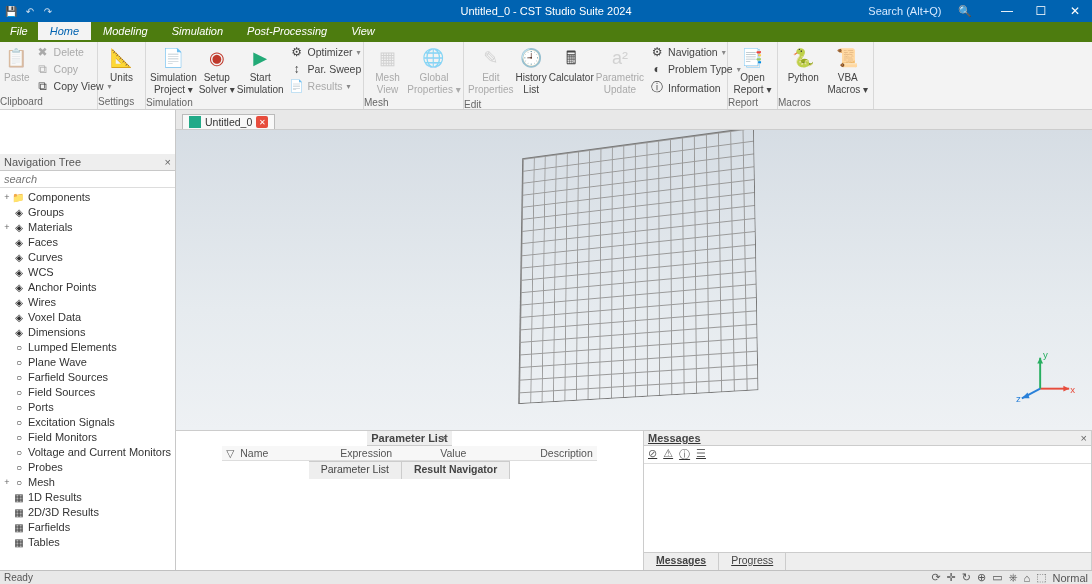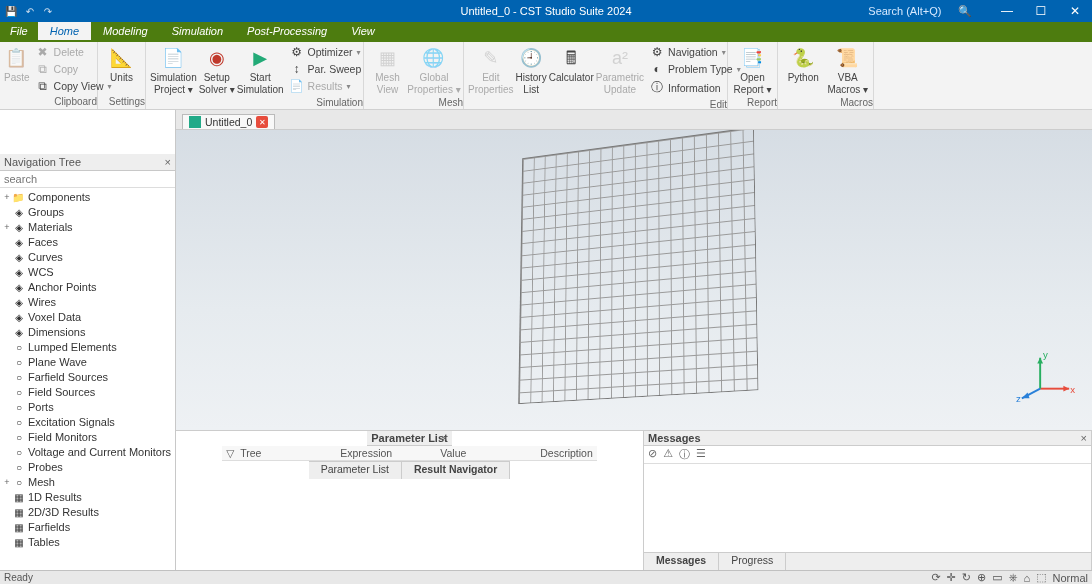--- a/index.html
+++ b/index.html
@@ -19,40 +19,40 @@
 
 .menurow { height:20px; background:#4d7c0f; display:flex; align-items:flex-start; font-size:11px;font-style:italic; }
 .menurow .tab { padding:3px 12px 3px; color:#fff; cursor:pointer; }
 .menurow .tab.file { padding:3px 10px; }
 .menurow .tab.active { background:#f3f3f3; color:#0063b1; }
 
 
 .ribbon { height:68px; background:#f3f3f3; border-bottom:1px solid #d0d0d0; display:flex; }
 .rgroup { border-right:1px solid #d8d8d8; display:flex; flex-direction:column; }
 .rgroup .body { flex:1; display:flex; align-items:flex-start; padding:2px 4px; gap:2px; }
-.rgroup .label { text-align:right; font-size:10px; color:#666; padding-bottom:2px; }
+.rgroup .label { text-align:left; font-size:10px; color:#666; padding-bottom:2px; }
 .rbtn-lg { display:flex; flex-direction:column; align-items:center; justify-content:flex-start; width:50px; padding-top:2px; cursor:pointer; font-size:10px; color:#444; text-align:center; line-height:1.15; }
 .rbtn-lg .ico { width:24px; height:24px; margin-bottom:2px; display:flex; align-items:center; justify-content:center; font-size:18px; }
 .rbtn-lg.disabled { color:#aaa; }
 .rbtn-lg.disabled .ico { opacity:.45; }
 .rstack { display:flex; flex-direction:column; gap:1px; }
 .rbtn-sm { display:flex; align-items:center; gap:4px; font-size:10.5px; color:#444; padding:1px 4px; cursor:pointer; white-space:nowrap; }
 .rbtn-sm.disabled { color:#aaa; }
 .rbtn-sm .ico { width:14px; text-align:center; font-size:12px; }
 .caret::after { content:' ▾'; font-size:8px; color:#888; }
 
 
 .content { position:absolute; top:110px; left:0; right:0; bottom:14px; display:flex; }
 
 
 .navpane { width:176px; border-right:1px solid #c8c8c8; display:flex; flex-direction:column; background:#fff; }
 .pane-header { background:#eee; border-bottom:1px solid #c8c8c8; padding:2px 4px; font-size:11px; color:#555; position:relative;margin-top:44px; }
 .pane-header .x { position:absolute; right:4px; top:2px; cursor:pointer; color:#666; }
 .searchbox { border-bottom:1px solid #ddd; }
-.searchbox input { width:100%; border:none; padding:2px 4px; font-size:11px; color:#888; }
+.searchbox input { width:100%; border:none; padding:2px 4px; font-size:11px; font-style:italic; color:#888; }
 .tree { flex:1; overflow:auto; padding:2px 0; }
 .tree-item { display:flex; align-items:center; padding:0 2px; font-size:11px; color:#333; line-height:15px; cursor:pointer; white-space:nowrap; }
 .tree-item .exp { width:10px; text-align:center; color:#666; font-size:9px; }
 .tree-item .ico { width:14px; text-align:center; font-size:10px; margin-right:2px; }
 
 
 .mainarea { flex:1; display:flex; flex-direction:column; position:relative; }
 
 
 .doctab-row { height:20px; background:#e8e8e8; border-bottom:1px solid #ccc; display:flex; align-items:flex-end; padding-left:6px; }
@@ -81,21 +81,21 @@
 .panel { display:flex; flex-direction:column; border-right:1px solid #ccc; }
 .panel-header { background:#eee; border-bottom:1px solid #ccc; padding:1px 4px; font-size:11px; font-weight:bold; color:#444; position:relative; }
 .panel-header .x { position:absolute; right:4px; top:1px; font-weight:normal; color:#666; cursor:pointer; }
 .param-panel { flex:1;align-items:center; }
 .param-cols { display:flex; border-bottom:1px solid #ddd; background:#f7f7f7; font-size:10.5px; color:#555; }
 .param-cols span { padding:1px 4px; }
 .param-body { flex:1; background:#fff; padding:2px 18px; font-size:10.5px; color:#999; font-style:italic; }
 .param-tabs { height:18px; background:#eee; border-top:1px solid #ccc; display:flex; font-size:10.5px; font-family:Consolas,monospace; }
 .param-tabs span { padding:1px 12px; border-right:1px solid #ccc; color:#444; cursor:pointer; }
 .param-tabs span.active { font-weight:bold; }
-.msg-panel { width:448px; }
+.msg-panel { width:448px;text-decoration:underline; }
 .msg-toolbar { height:18px; border-bottom:1px solid #ddd; display:flex; gap:6px; padding:1px 4px; }
 .msg-toolbar span { font-size:11px; color:#666; cursor:pointer; }
 .msg-body { flex:1; background:#fff; }
 
 
 .statusbar { position:absolute; bottom:0; left:0; right:0; height:14px; background:#e8e8e8; border-top:1px solid #c0c0c0; display:flex; align-items:center; font-size:10px; color:#555; padding:0 4px; }
 .statusbar .right { position:absolute; right:4px; display:flex; gap:6px; align-items:center; }
 .statusbar .right span { font-size:11px; color:#555; cursor:pointer; }
 </style>
 </head>
@@ -441,21 +441,21 @@
       </div>
     </div>
 
 
     <div class="bottompanels">
 
       <div class="panel param-panel">
         <div class="panel-header"><span>Parameter List</span><span class="x">×</span></div>
         <div class="param-cols">
           <span style="width:14px">▽</span>
-          <span style="width:100px">Tree</span>
+          <span style="width:100px">Name</span>
           <span style="width:100px">Expression</span>
           <span style="width:100px">Value</span>
           <span style="flex:1">Description</span>
         </div>
         <div class="param-tabs">
           <span>Parameter List</span>
           <span class="active">Result Navigator</span>
         </div>
       </div>
 

